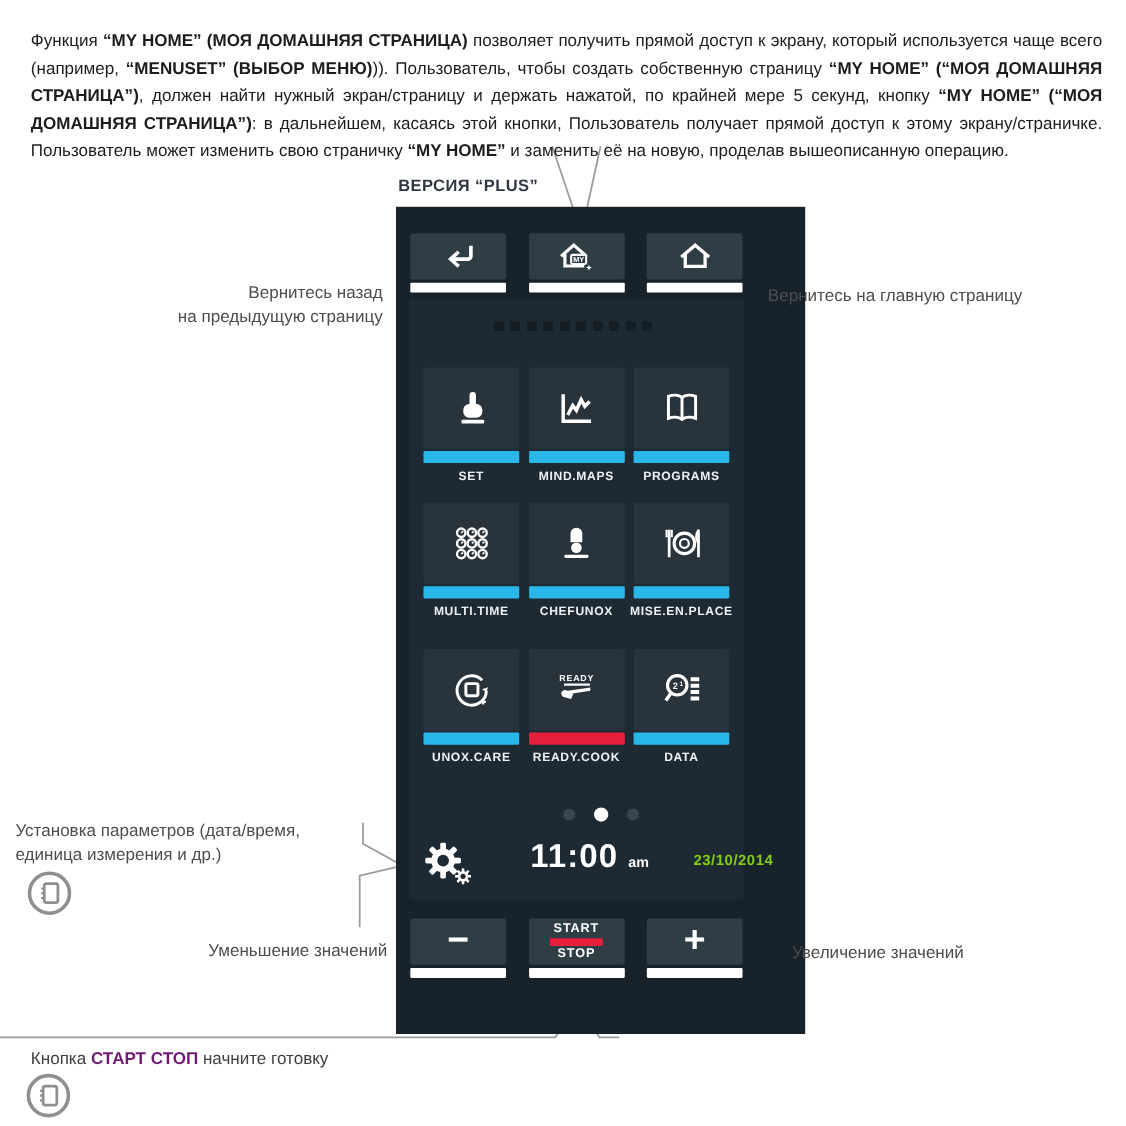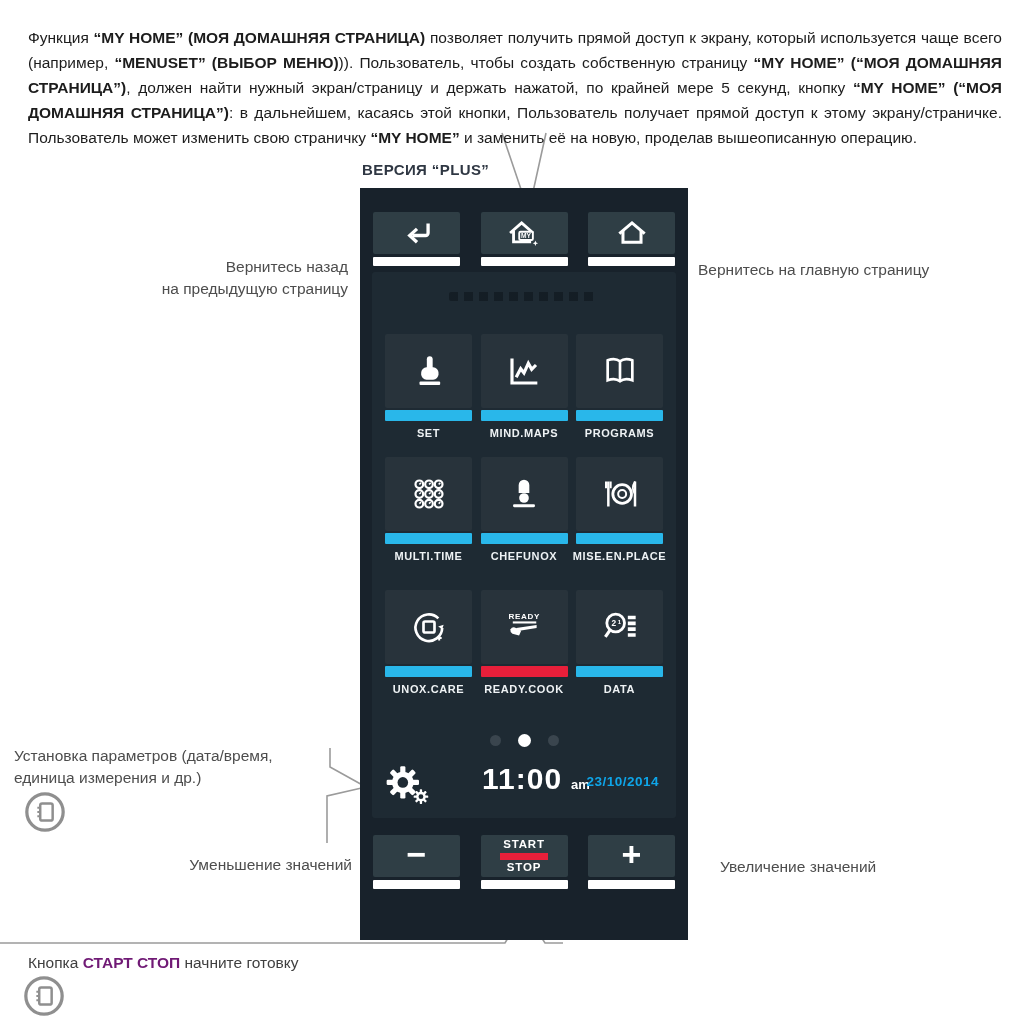--- a/index.html
+++ b/index.html
@@ -8,21 +8,21 @@
   
   .intro{position:absolute;left:28px;top:9px;width:974px;font-size:15.5px;line-height:25px;
          color:#1c1c1c;text-align:justify;}
   .intro .b{font-weight:bold;}
   
   .overlay{position:absolute;left:0;top:0;width:1024px;height:1024px;pointer-events:none;}
   
   .version{position:absolute;left:362px;top:161px;font-size:15px;font-weight:bold;
            color:#2f3743;letter-spacing:.4px;}
   
-  .panel{position:absolute;left:360px;top:188px;width:328px;height:752px;background:#18222b;}
+  .panel{position:absolute;left:360px;top:188px;width:328px;height:752px;background:#18222b;padding-left:44px;}
   .screen{position:absolute;left:12px;top:84px;width:304px;height:546px;background:#1e2a33;border-radius:3px;}
   .watermark{position:absolute;left:89px;top:104px;width:150px;height:9px;opacity:.5;border-radius:2px;
      background:repeating-linear-gradient(90deg,#0a1117 0 9px,transparent 9px 15px);}
   .btn-row{position:absolute;left:13px;width:302px;display:flex;justify-content:space-between;}
   .nav-row{top:24px;}
   .ctrl-row{top:647px;}
   .pbtn{width:87px;}
   .pbtn .face{width:87px;height:42px;background:#2f3e45;display:flex;align-items:center;justify-content:center;border-radius:2px;}
   .pbtn .underbar{width:87px;height:9px;background:#fff;margin-top:3px;border-radius:1px;}
   .sign{color:#fff;font-size:34px;font-weight:bold;line-height:1;padding-bottom:4px;}
@@ -38,21 +38,21 @@
   .tile .lbl{margin-top:6px;font-size:11px;font-weight:bold;letter-spacing:.6px;color:#eef2f4;white-space:nowrap;}
   
   .dots{position:absolute;left:0;top:546px;width:100%;display:flex;justify-content:center;align-items:center;gap:17px;}
   .dot{width:11px;height:11px;border-radius:50%;background:#3a454e;}
   .dot.active{width:13px;height:13px;background:#fff;}
   
   .gear-wrap{position:absolute;left:26px;top:577px;}
   .time-wrap{position:absolute;left:122px;top:574px;color:#fff;display:flex;align-items:baseline;}
   .time-big{font-size:30px;font-weight:bold;letter-spacing:1px;}
   .time-mer{font-size:13px;font-weight:bold;margin-left:9px;}
-  .date{position:absolute;right:29px;top:586px;color:#0ea5e9;font-size:13.5px;font-weight:bold;letter-spacing:.5px;}
+  .date{position:absolute;right:29px;top:586px;color:#84cc16;font-size:13.5px;font-weight:bold;letter-spacing:.5px;}
   
   .ann{position:absolute;font-size:15.5px;line-height:22px;color:#4d4d4d;}
   .ann .b{font-weight:bold;color:#701a75;}
   .ann-right{text-align:right;}
   .man-icon{position:absolute;}
 </style>
 </head>
 <body>
 
 <div id="canvas">

